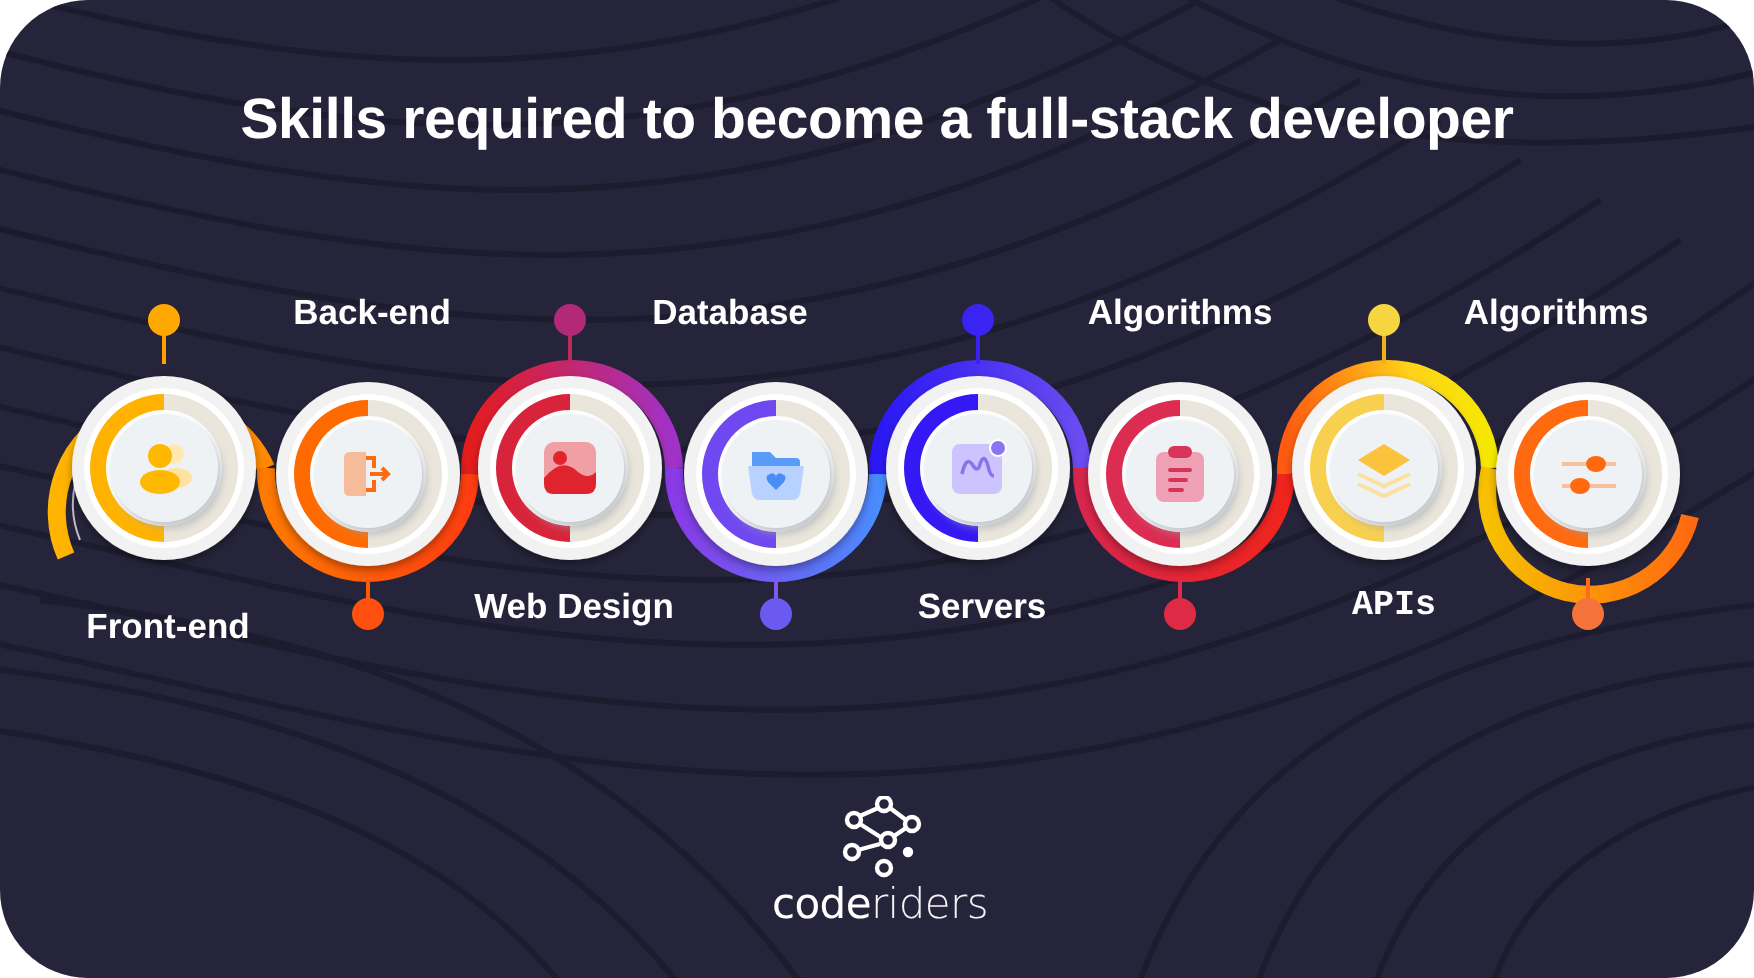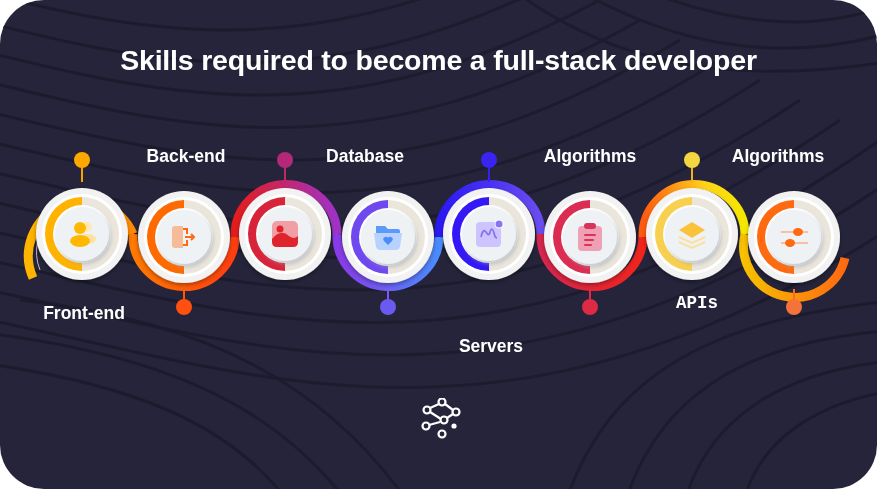--- a/index.html
+++ b/index.html
@@ -254,22 +254,23 @@
         <line x1="-13" y1="-5" x2="14" y2="-5" stroke="#f8c0a0" stroke-width="2"></line>
         <line x1="-13" y1="6" x2="14" y2="6" stroke="#f8c0a0" stroke-width="2"></line>
         <ellipse cx="4" cy="-5" rx="5" ry="4" fill="#ff6a10"></ellipse>
         <ellipse cx="-4" cy="6" rx="5" ry="4" fill="#ff6a10"></ellipse>
       </g>
     </g>
   </svg>
 
   <div class="label" style="left:84px; top:303px;">Front-end</div>
   <div class="label" style="left:186px; top:146px;">Back-end</div>
+  <div class="label" style="left:287px; top:293px;">Web Design</div>
   <div class="label" style="left:365px; top:146px;">Database</div>
-  <div class="label" style="left:491px; top:293px;margin-top:43px;">Servers</div>
+  <div class="label" style="left:491px; top:293px;">Servers</div>
   <div class="label" style="left:590px; top:146px;">Algorithms</div>
   <div class="label" style="left:697px; top:293px;font-family:Liberation Mono, monospace;">APIs</div>
   <div class="label" style="left:778px; top:146px;">Algorithms</div>
 
   <div class="logo">
     <svg width="120" height="44" viewBox="0 0 120 44" xmlns="http://www.w3.org/2000/svg" style="position:absolute;left:0;top:0;">
       <g fill="none" stroke="#ffffff" stroke-width="2.2">
         <circle cx="47" cy="12" r="3.5"></circle>
         <circle cx="62" cy="4" r="3.5"></circle>
         <circle cx="76" cy="14" r="3.5"></circle>
@@ -277,15 +278,16 @@
         <circle cx="46" cy="28" r="3.5"></circle>
         <circle cx="62" cy="36" r="3.5"></circle>
         <line x1="50" y1="10" x2="59" y2="6"></line>
         <line x1="65" y1="6" x2="73" y2="12"></line>
         <line x1="73" y1="16" x2="67" y2="20"></line>
         <line x1="61" y1="21" x2="50" y2="14"></line>
         <line x1="60" y1="24" x2="49" y2="27"></line>
       </g>
       <circle cx="74" cy="28" r="2.6" fill="#ffffff"></circle>
     </svg>
+    <div class="logo-text"><b>code</b><span>riders</span></div>
   </div>
 
 </div>
 
 </body></html>

